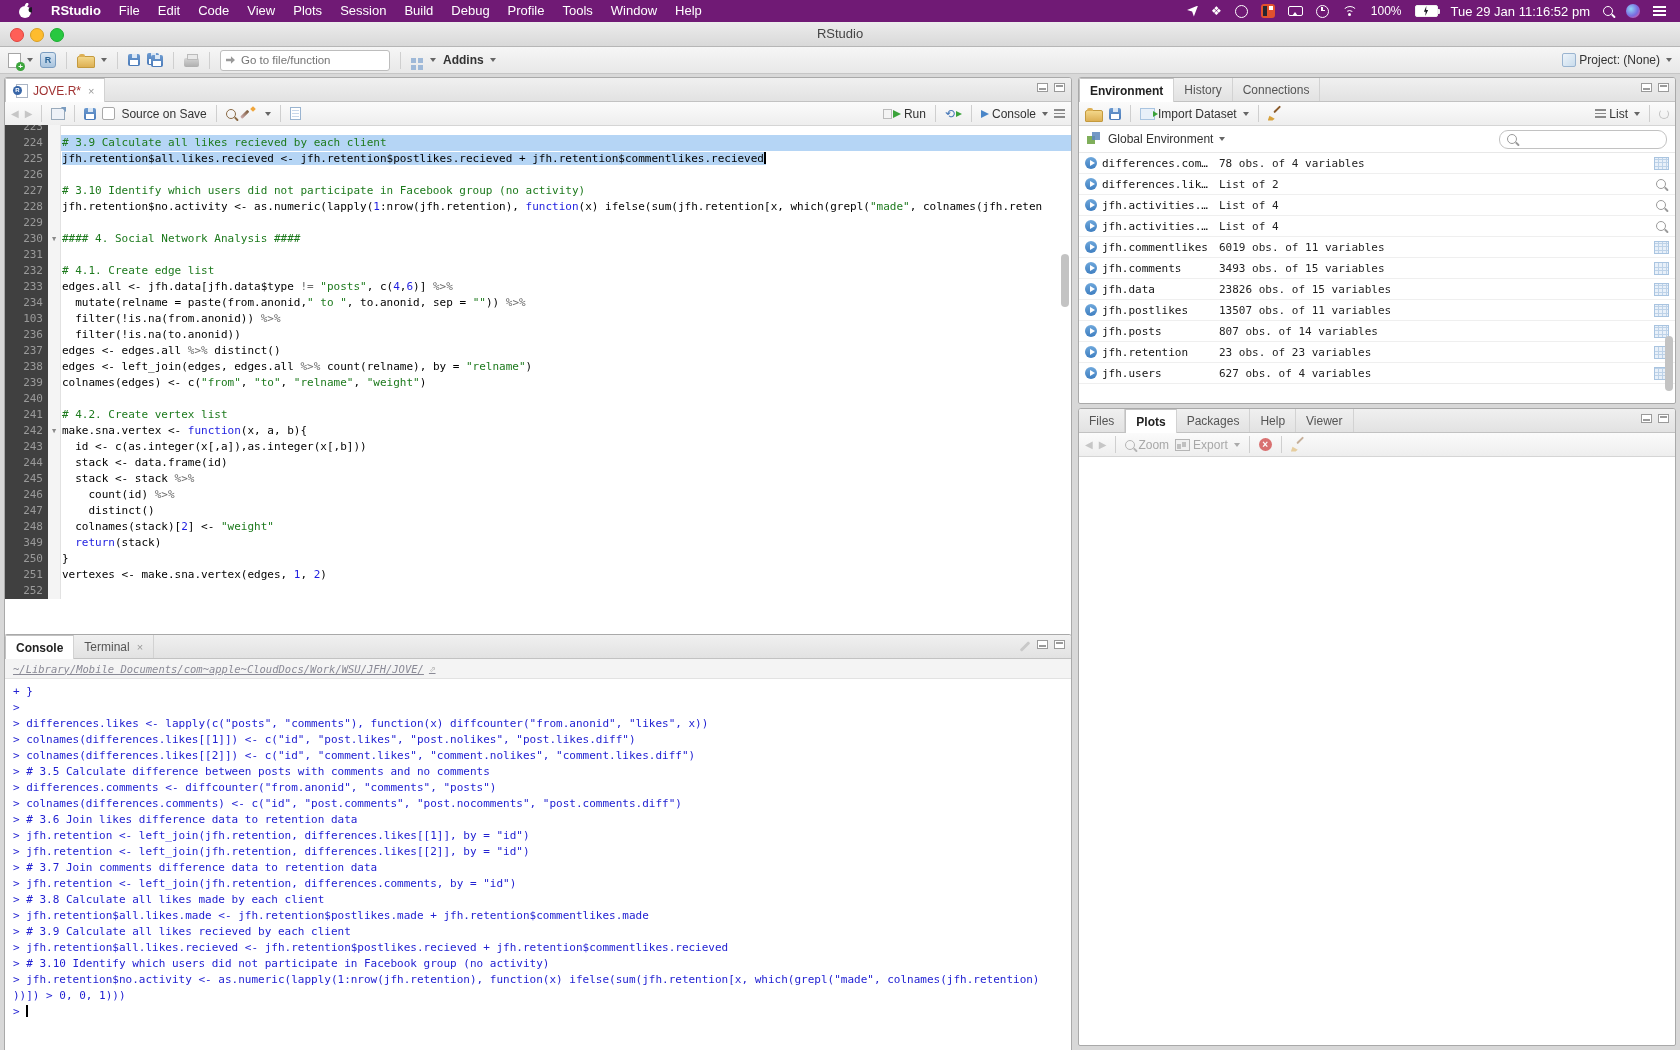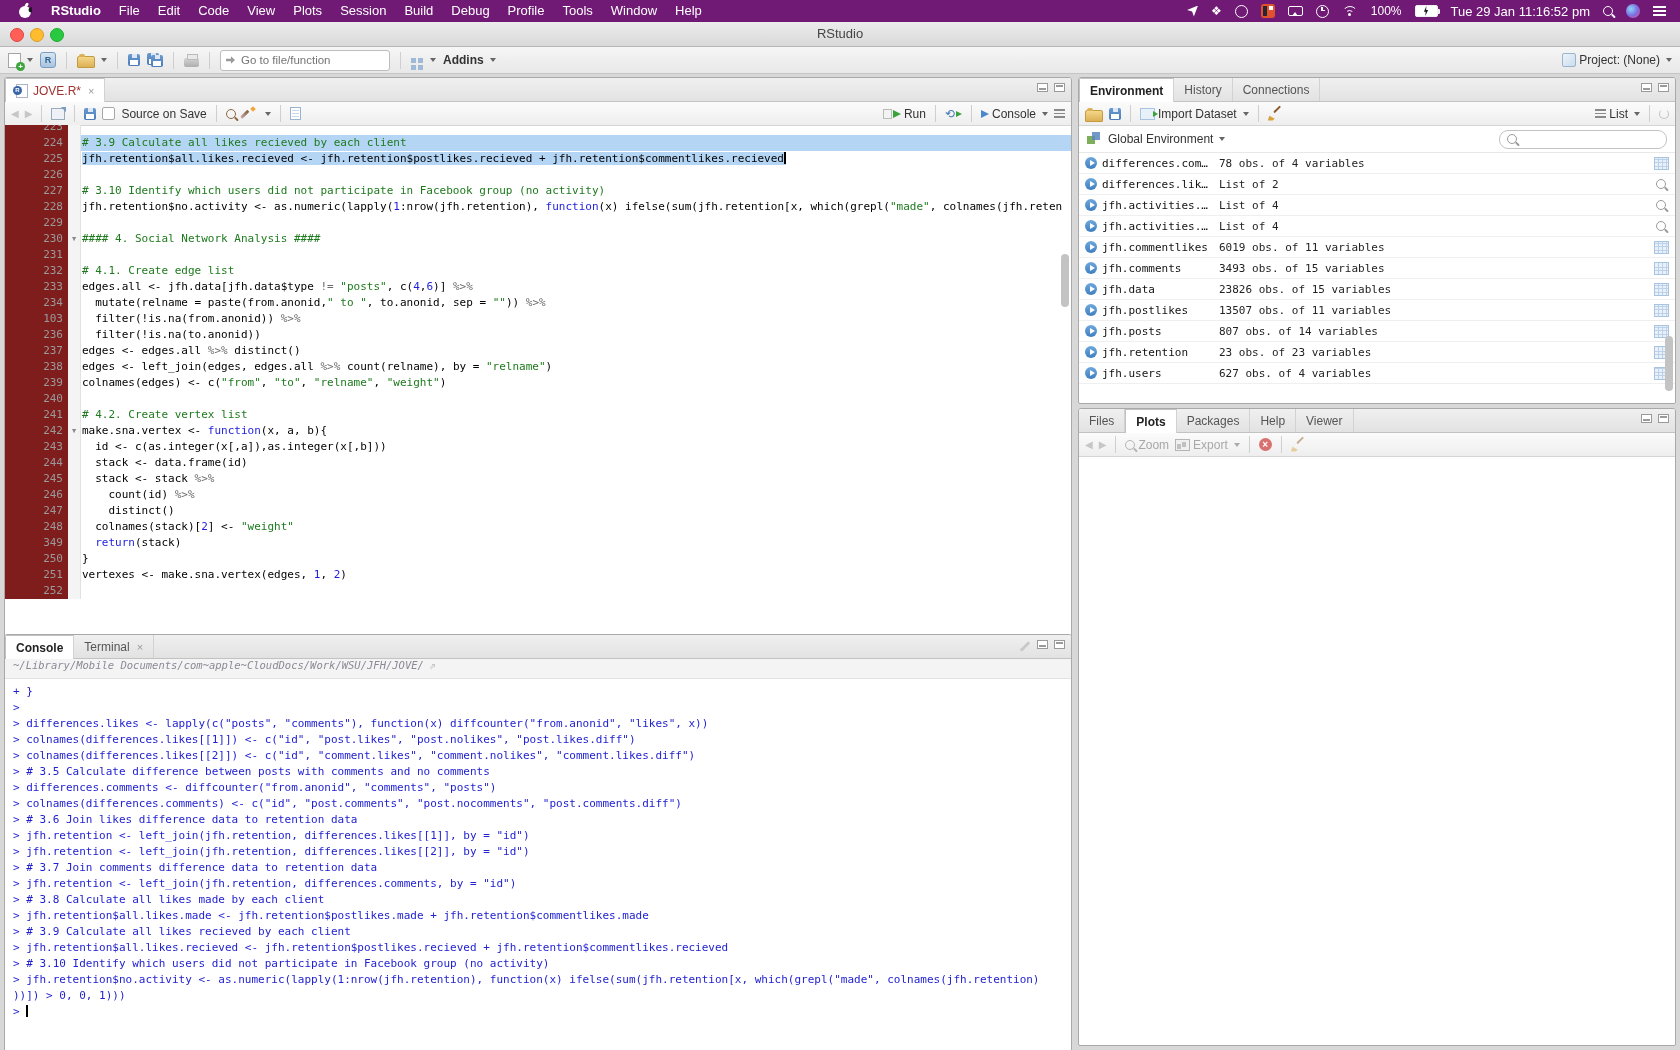--- a/index.html
+++ b/index.html
@@ -132,21 +132,21 @@
   .arr-green.small{border-left-width:6px;border-top-width:3.5px;border-bottom-width:3.5px;}
   .arr-blue{width:0;height:0;border-left:8px solid #4a86c8;border-top:4.5px solid transparent;border-bottom:4.5px solid transparent;}
   .rerun{color:#4a7ab8;font-size:12px;line-height:12px;display:flex;align-items:center;gap:1px;}
   .lines3{width:11px;height:9px;background:linear-gradient(#8a8a8a 0 1.5px,transparent 1.5px 3.7px,
           #8a8a8a 3.7px 5.2px,transparent 5.2px 7.4px,#8a8a8a 7.4px 9px);}
   
   .editor-view{position:absolute;left:0;right:0;top:47px;bottom:34px;overflow:hidden;
                font-family:"DejaVu Sans Mono","Liberation Mono",monospace;font-size:11px;}
   .lines-stack{margin-top:-6px;}
   .code-line{display:flex;height:16px;line-height:16px;white-space:pre;}
-  .ln{width:38px;flex:none;text-align:right;padding-right:5px;color:#9a9a9a;background:#7f1d1d;padding-left:20px;}
+  .ln{width:38px;flex:none;text-align:right;padding-right:5px;color:#9a9a9a;background:#404040;}
   .fold{width:12px;flex:none;background:#f4f4f4;border-right:1px solid #e2e2e2;color:#8a8a8a;
         font-size:7px;line-height:16px;text-align:center;}
   .ct{flex:1;padding-left:1px;}
   .code-line.sel-full .ct{background:#b5d5f5;}
   .sel-text-bg{background:#b5d5f5;}
   .tk-c{color:#1d7a1d;}
   .tk-s{color:#1d7a1d;}
   .tk-k{color:#1d1de0;}
   .tk-n{color:#1d1de0;}
   .tk-o{color:#6b6b6b;}
@@ -159,22 +159,22 @@
   .src-status{position:absolute;left:0;right:0;bottom:0;height:23px;background:linear-gradient(#f6f6f6,#e9e9e9);
               border-top:1px solid #ccc;display:flex;align-items:center;font-size:11px;color:#333;padding:0 8px;gap:8px;box-sizing:border-box;}
   .sec-badge{width:13px;height:13px;border-radius:3px;background:#e8943a;flex:none;position:relative;}
   .sec-badge::after{content:"#";position:absolute;left:0;right:0;top:0;color:#fff;
                     font:bold 10px/13px "Liberation Sans",sans-serif;text-align:center;}
   .updn{display:inline-flex;flex-direction:column;gap:1.5px;margin-left:2px;}
   .updn i{width:0;height:0;border-left:3px solid transparent;border-right:3px solid transparent;}
   .updn .u{border-bottom:3.5px solid #8a8a8a;}
   .updn .d{border-top:3.5px solid #8a8a8a;}
   
-  .console-path{height:19px;background:#f4f4f4;border-bottom:1px solid #e2e2e2;display:flex;
-                padding:0 8px;gap:5px;font-family:"DejaVu Sans Mono",monospace;font-size:10.5px;color:#8a8a96;font-style:italic;}
+  .console-path{height:19px;background:#f4f4f4;border-bottom:1px solid #e2e2e2;display:flex;align-items:center;
+                padding:0 8px;gap:5px;font-family:"DejaVu Sans Mono",monospace;font-size:10.5px;color:#8a8a96;font-style:italic;text-decoration:underline;}
   .patharr{color:#b0b0b0;font-size:11px;font-style:normal;}
   .console-out{padding:5px 0 0 8px;font-family:"DejaVu Sans Mono","Liberation Mono",monospace;
                font-size:11px;line-height:16px;color:#2222d2;white-space:pre;}
   .clearpen{width:12px;height:3px;background:#c9c9c9;transform:rotate(-45deg);border-radius:1px;margin-top:3px;}
   
   .imp{width:13px;height:10px;background:#e8f0f9;border:1px solid #a9c4e0;position:relative;}
   .imp::after{content:"";position:absolute;right:-4px;top:2px;width:0;height:0;
               border-left:5px solid #3aa23a;border-top:3px solid transparent;border-bottom:3px solid transparent;}
   .broom{width:14px;height:14px;position:relative;}
   .broom::before{content:"";position:absolute;right:1px;top:0;width:2.2px;height:9px;background:#8a5a2a;

